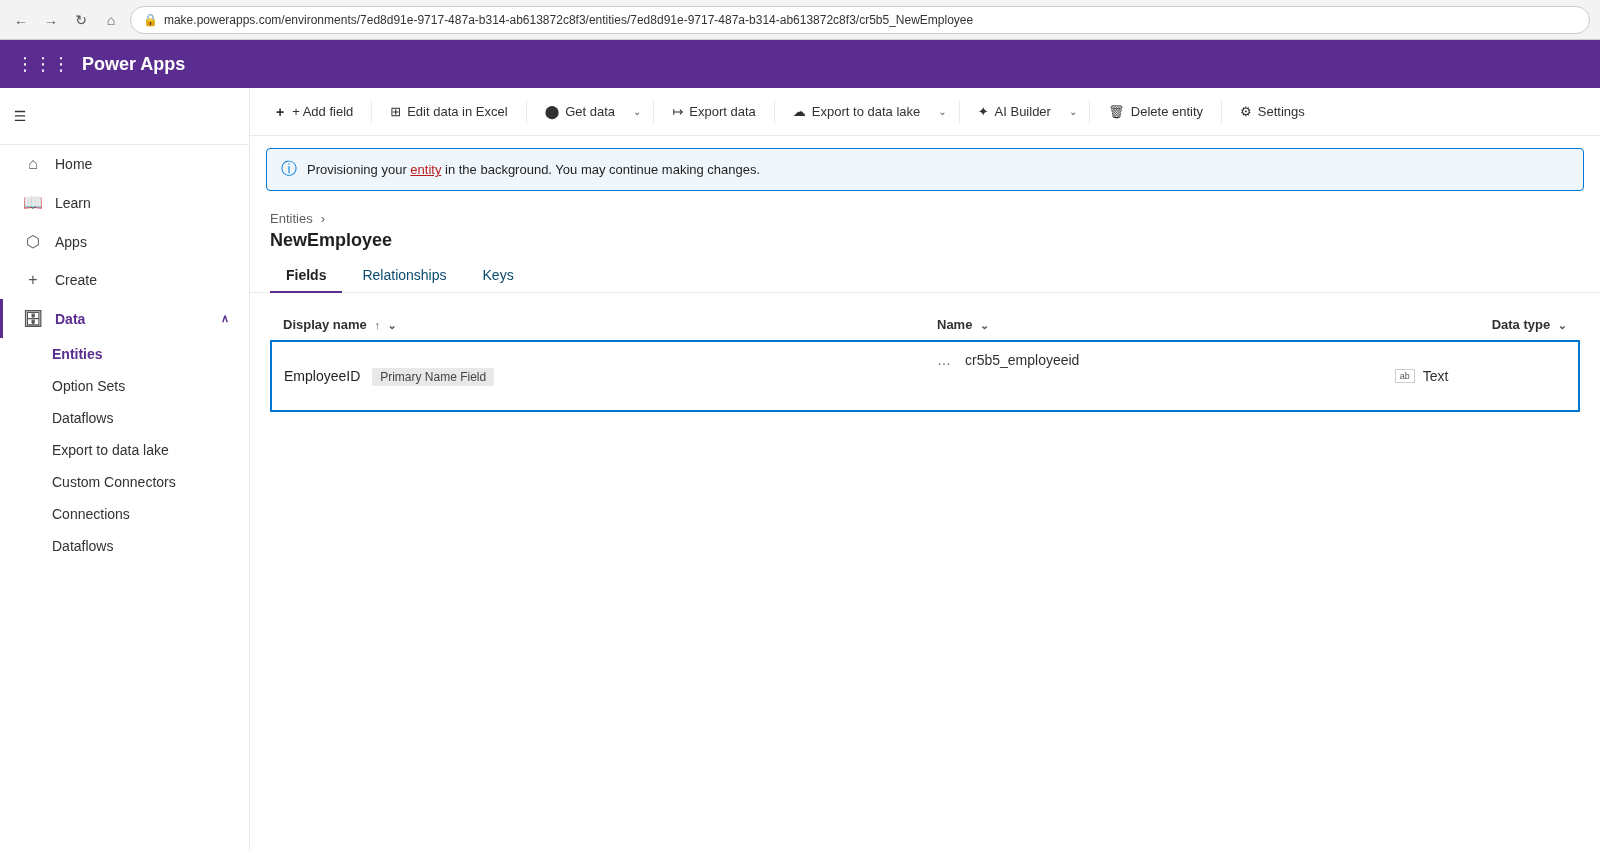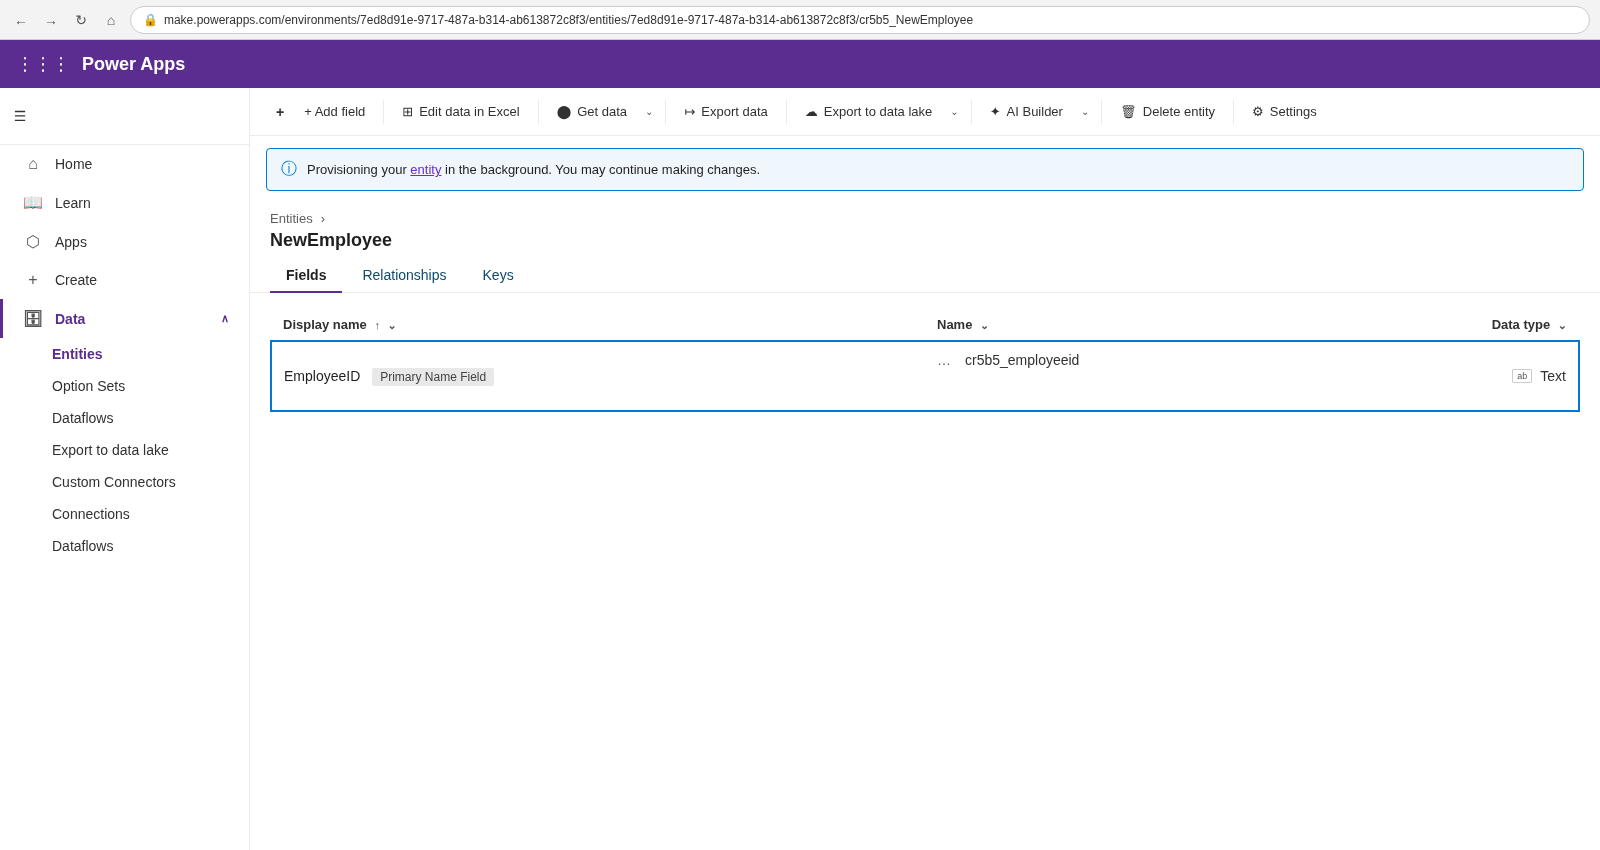--- a/index.html
+++ b/index.html
@@ -129,21 +129,21 @@
       border-radius: 4px;
       margin: 12px 16px;
       padding: 10px 14px;
       display: flex;
       align-items: center;
       gap: 10px;
       font-size: 13px;
       color: #201f1e;
     }
     .banner-icon { color: #0078d4; font-size: 16px; }
-    .banner-text-highlight { color: #6d28d9; text-decoration: underline; }
+    .banner-text-highlight { color: #b91c1c; text-decoration: underline; }
 
     
     .page-header {
       padding: 8px 20px 0 20px;
     }
     .breadcrumb {
       display: flex; align-items: center; gap: 8px;
       font-size: 13px; color: #605e5c;
     }
     .breadcrumb-sep { color: #605e5c; }
@@ -279,21 +279,21 @@
     <div class="sidebar-sub-item">
       <span>Dataflows</span>
     </div>
   </div>
 
   <div class="content">
 
     <div class="toolbar">
       <button class="toolbar-btn">
         <span style="font-size:14px;font-weight:600;">+</span>
-        <span style="margin-left:14px;">+ Add field</span>
+        <span style="margin-left:2px;">+ Add field</span>
       </button>
       <div class="toolbar-divider"></div>
       <button class="toolbar-btn">
         <span>⊞</span>
         <span>Edit data in Excel</span>
       </button>
       <div class="toolbar-divider"></div>
       <button class="toolbar-btn">
         <span>⬤</span>
         <span>Get data</span>
@@ -378,21 +378,21 @@
           <tr style="border: 2px solid #0078d4;">
             <td>
               <span style="font-weight:500;">EmployeeID</span>
               <span class="primary-name-badge">Primary Name Field</span>
             </td>
             <td style="display:flex;align-items:center;gap:12px;padding:10px 12px;">
               <span class="row-actions">…</span>
               <span style="color:#323130;">cr5b5_employeeid</span>
             </td>
             <td>
-              <div class="data-type-cell" style="justify-content:flex-end;">
+              <div class="data-type-cell" style="">
                 <span class="data-type-icon">ab</span>
                 <span>Text</span>
               </div>
             </td>
           </tr>
         </tbody>
       </table>
     </div>
   </div>
 </div>

